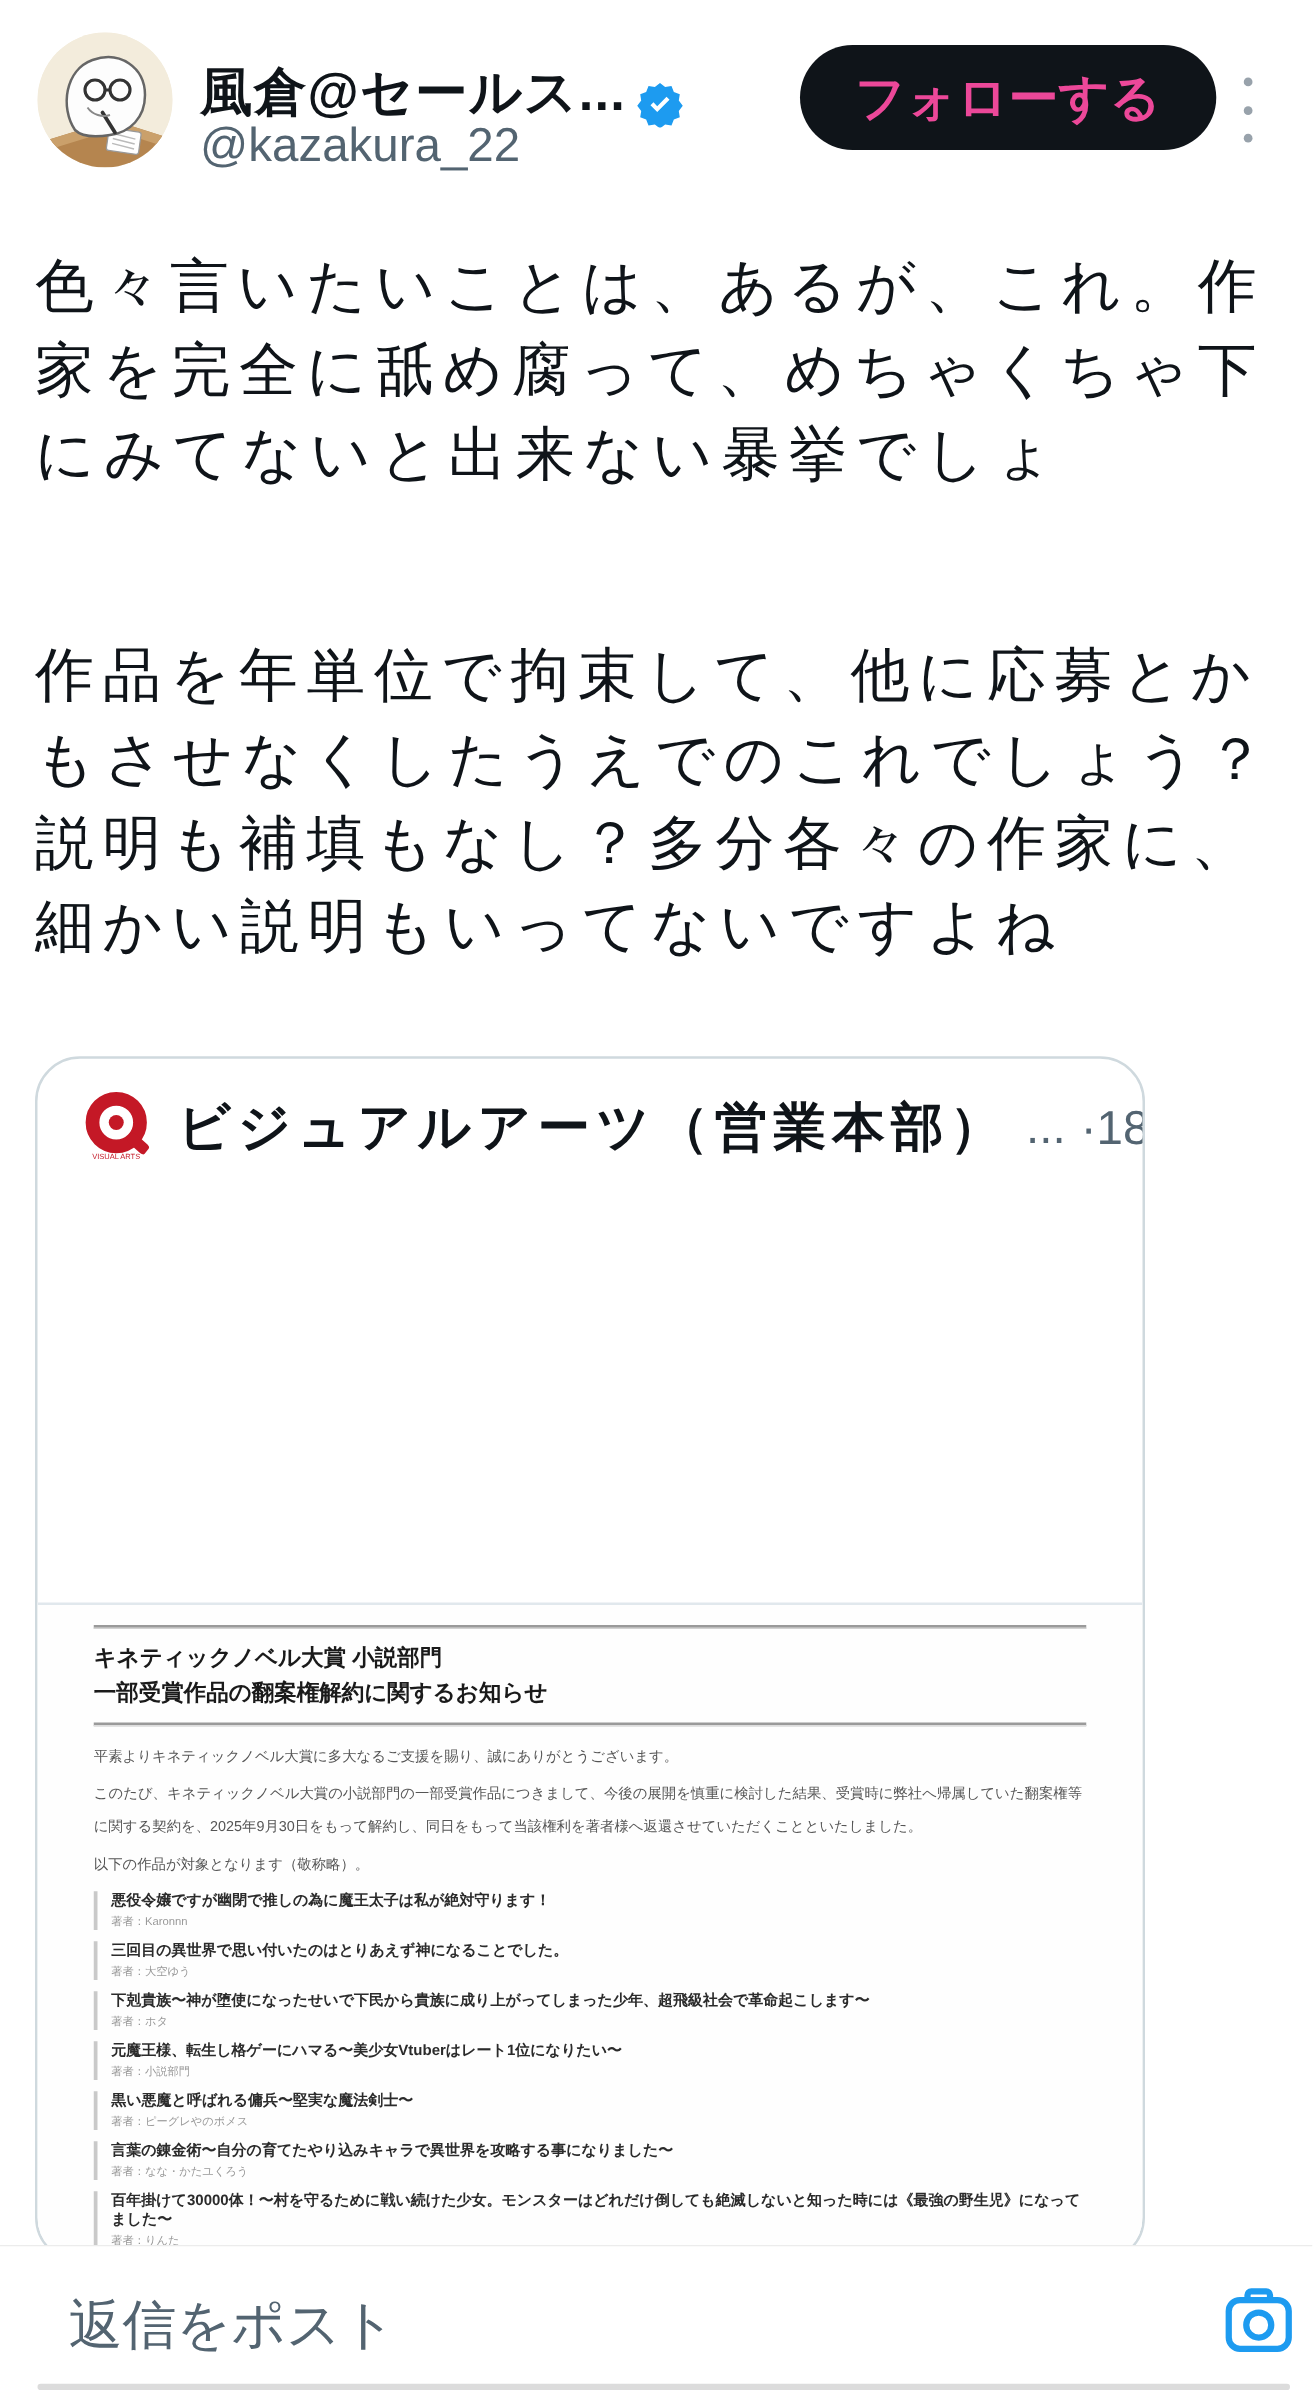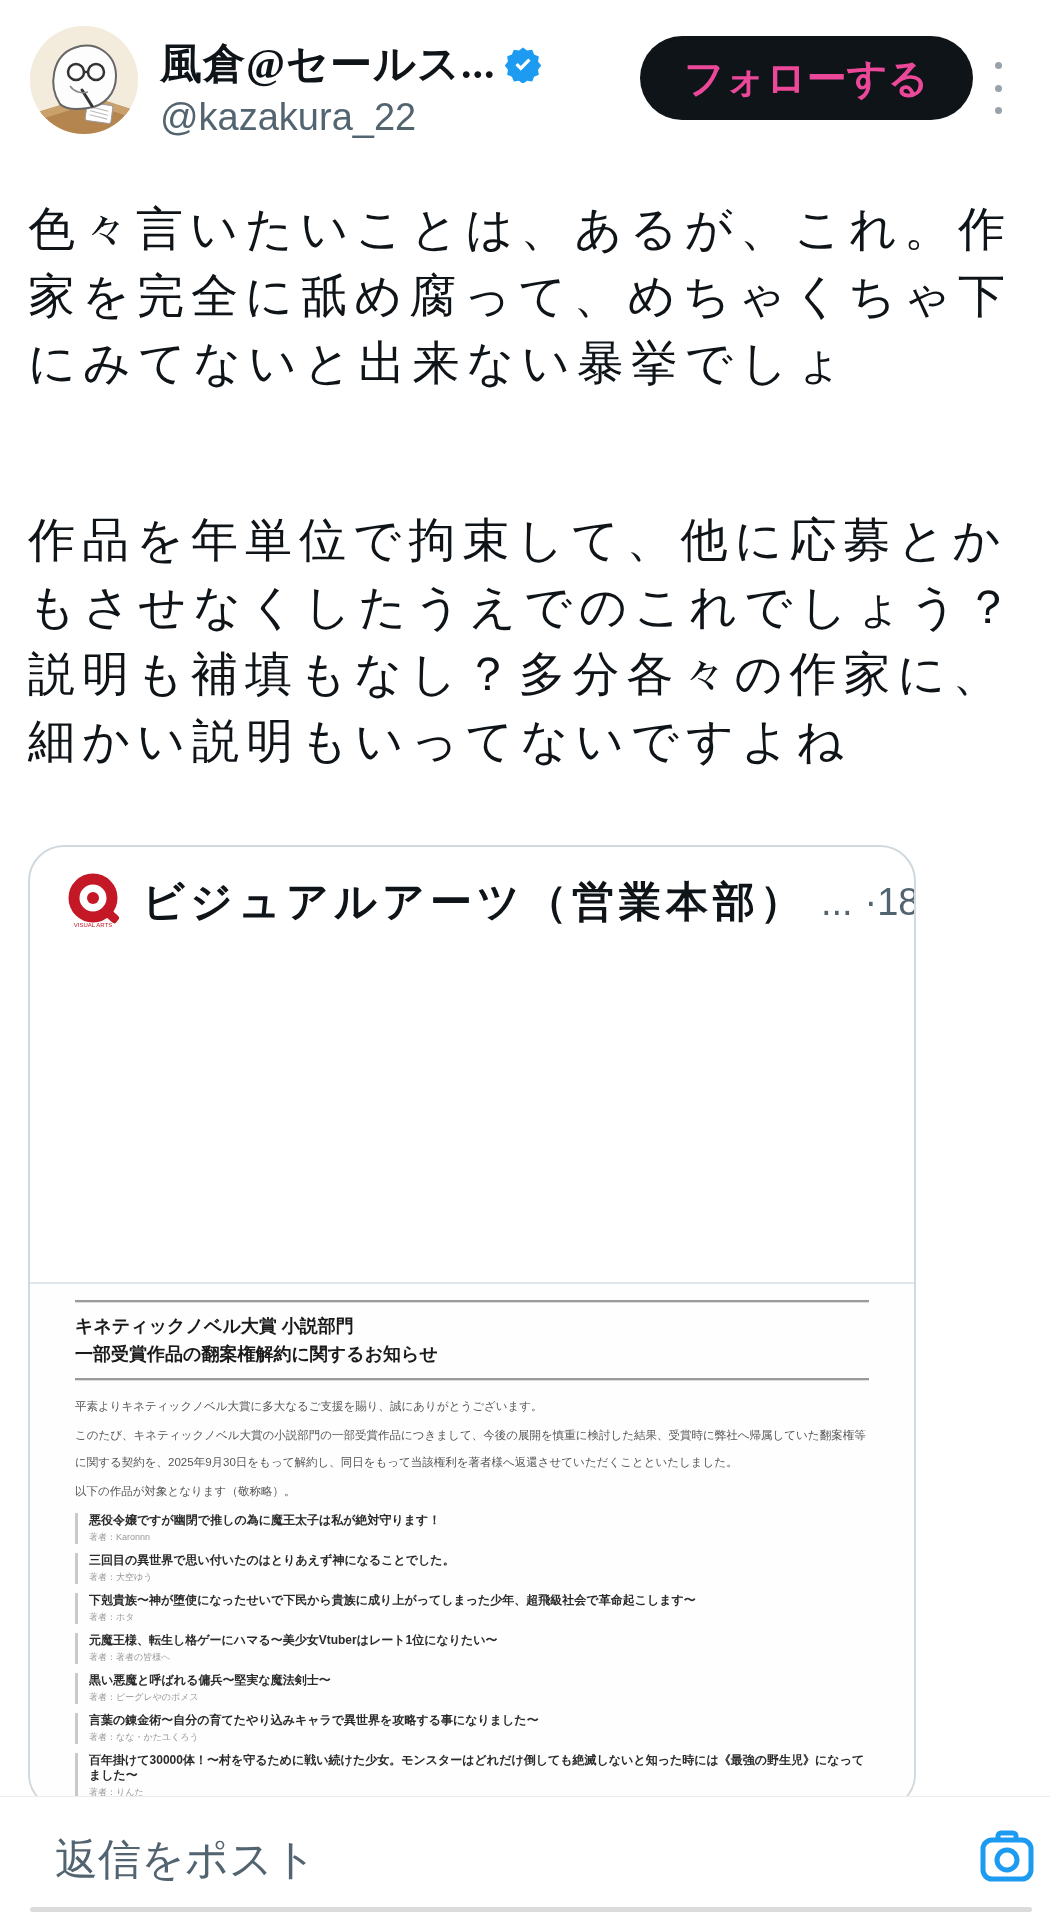--- a/index.html
+++ b/index.html
@@ -6,21 +6,21 @@
   html,body { width:1050px; height:1920px; }
   body {
     font-family:"Liberation Sans","DejaVu Sans",sans-serif;
     background:#ffffff; color:#0f1419; overflow:hidden; position:relative;
   }
   .screen { position:absolute; inset:0; background:#fff; }
 
   
   .avatar { position:absolute; left:30px; top:26px; width:108px; height:108px;
             border-radius:50%; overflow:hidden; background:#f2ead8; }
-  .name-row { position:absolute; left:160px; top:36px; display:flex; align-items:center;font-family:Liberation Serif, serif; }
+  .name-row { position:absolute; left:160px; top:46px; display:flex; align-items:flex-end; }
   .display-name { font-size:42px; font-weight:bold; letter-spacing:1px; color:#0f1419; white-space:nowrap; }
   .badge { width:38px; height:38px; margin-left:8px; flex:0 0 auto; }
   .handle { position:absolute; left:160px; top:96px; font-size:38px; color:#536471; }
   .follow-btn { position:absolute; left:640px; top:36px; height:84px; padding:0 44px;
                 background:#0f1419; color:#ec4899; border:none; border-radius:46px;
                 font-size:40px; font-weight:bold; font-family:inherit;
                 display:flex; align-items:center; justify-content:center; }
   .more-menu { position:absolute; left:978px; top:56px; width:40px; height:64px;
                display:flex; flex-direction:column; align-items:center; justify-content:space-between; padding:6px 0; }
   .more-menu i { width:7px; height:7px; border-radius:50%; background:#98a2ab; }
@@ -153,21 +153,21 @@
               <div class="work-author">著者：大空ゆう</div>
             </div>
 
             <div class="work-item">
               <div class="work-title">下剋貴族〜神が堕使になったせいで下民から貴族に成り上がってしまった少年、超飛級社会で革命起こします〜</div>
               <div class="work-author">著者：ホタ</div>
             </div>
 
             <div class="work-item">
               <div class="work-title">元魔王様、転生し格ゲーにハマる〜美少女Vtuberはレート1位になりたい〜</div>
-              <div class="work-author">著者：著者の皆様へ</div>
+              <div class="work-author">著者：小説部門</div>
             </div>
 
             <div class="work-item">
               <div class="work-title">黒い悪魔と呼ばれる傭兵〜堅実な魔法剣士〜</div>
               <div class="work-author">著者：ピーグレやのボメス</div>
             </div>
 
             <div class="work-item">
               <div class="work-title">言葉の錬金術〜自分の育てたやり込みキャラで異世界を攻略する事になりました〜</div>
               <div class="work-author">著者：なな・かたユくろう</div>

